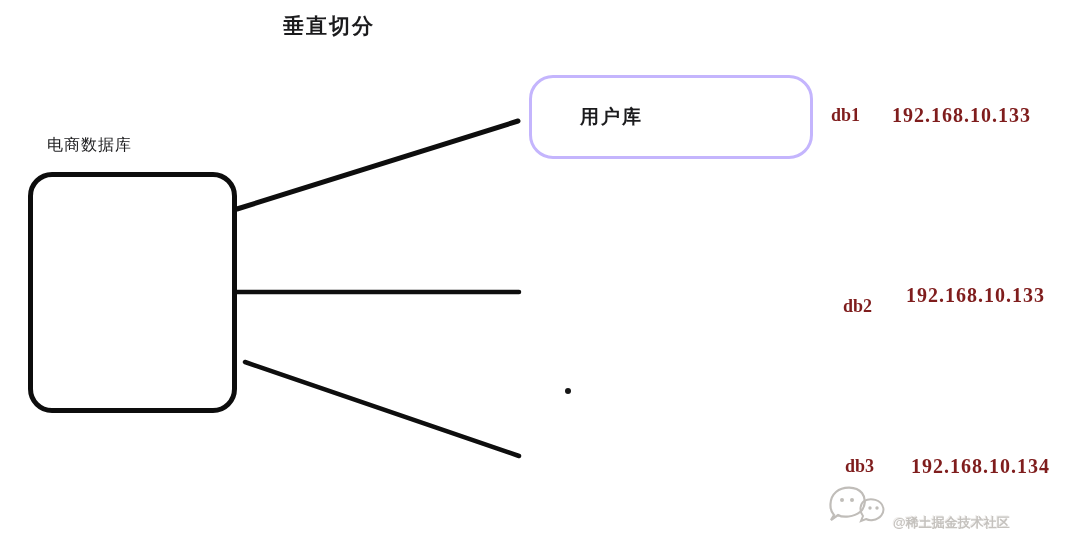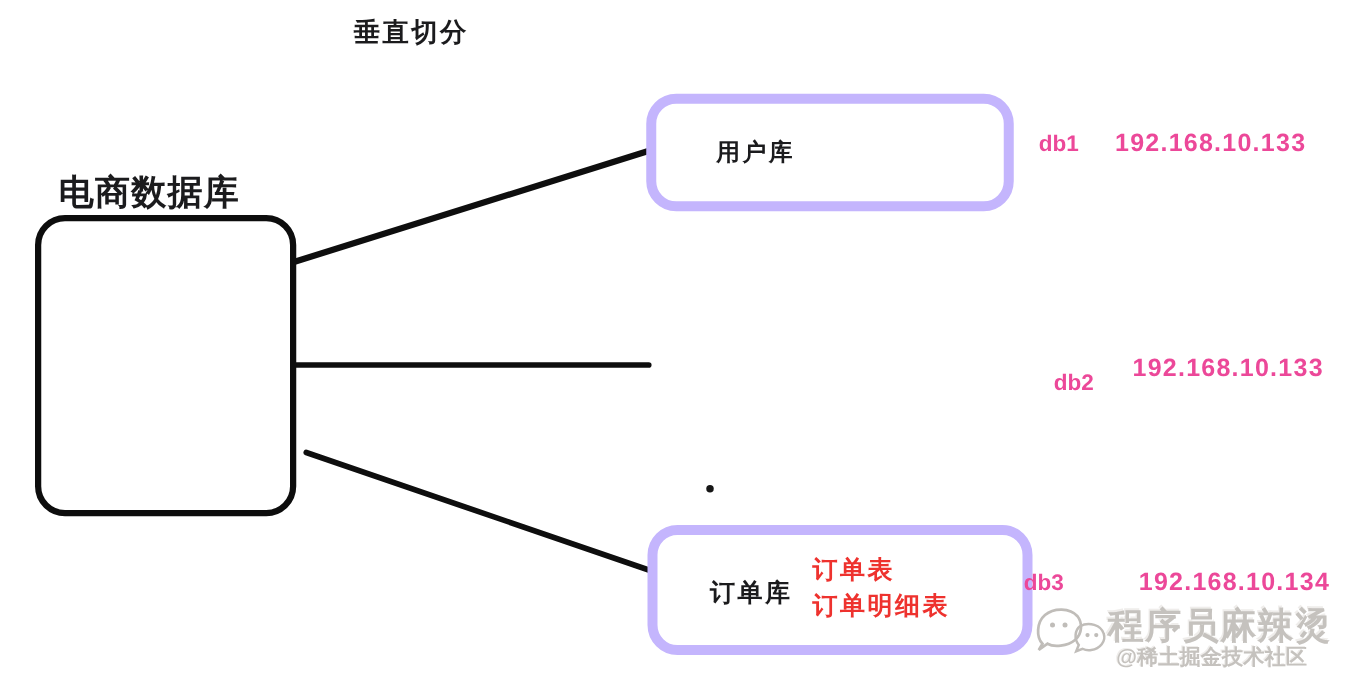--- a/index.html
+++ b/index.html
@@ -14,62 +14,62 @@
   }
   .abs { position: absolute; }
   svg.wires { position: absolute; left: 0; top: 0; width: 1080px; height: 548px; }
 
   .diagram-title {
     left: 283px; top: 12px;
     font-size: 21px; font-weight: bold; letter-spacing: 2px; color: #1b1b1d;
   }
   .source-label {
     left: 47px; top: 135px;
-    font-size: 28px; font-weight: bold; letter-spacing: 1px; color: #1b1b1d;
+    font-size: 16px; font-weight: normal; letter-spacing: 1px; color: #1b1b1d;
   }
   .source-box {
     left: 28px; top: 172px; width: 199px; height: 231px;
     border: 5px solid #0d0d0d; border-radius: 24px; background: #ffffff;
   }
   .shard-box {
-    border: 8px solid #c4b5fd; border-radius: 24px; background: #ffffff;
+    border: 3px solid #c4b5fd; border-radius: 24px; background: #ffffff;
     display: flex; align-items: center;
-    font-weight: bold; color: #1b1b1d;
+    font-weight: bold; color: #1b1b1d; margin-left: 12px;
   }
   .shard-box .shard-label { padding-left: 48px; font-size: 19px; letter-spacing: 2px; }
   #shard-user  { left: 517px; top: 75px;  width: 278px; height: 78px; }
   #shard-goods { left: 517px; top: 243px; width: 283px; height: 87px; }
   #shard-order { left: 518px; top: 420px; width: 292px; height: 88px; }
   #shard-order .shard-label { position: absolute; left: 42px; top: 33px; padding: 0; font-size: 20px; }
   .order-tables {
     position: absolute; left: 124px; top: 14px;
     color: #ee322e; font-size: 20px; font-weight: bold;
     line-height: 29px; letter-spacing: 2px;
   }
   .db-tag, .ip-tag {
-    font-family: Liberation Sans, sans-serif;
-    font-weight: bold; color: #ec4899; white-space: nowrap;
+    font-family: Liberation Serif, serif;
+    font-weight: bold; color: #7f1d1d; white-space: nowrap;
   }
   .db-tag { font-size: 18px; }
   .ip-tag { font-size: 20px; letter-spacing: 1px; }
   #db1 { left: 831px; top: 105px; }
   #ip1 { left: 892px; top: 104px; }
   #db2 { left: 843px; top: 296px; }
   #ip2 { left: 906px; top: 284px; }
-  #db3 { left: 819px; top: 456px; }
+  #db3 { left: 845px; top: 456px; }
   #ip3 { left: 911px; top: 455px; }
 
   .watermark { color: #c5c2be; text-shadow: 1px 1px 0 #ffffff, -1px -1px 0 #efedeb; }
   .wm-brand {
     left: 886px; top: 481px;
     font-size: 29px; font-weight: bold; letter-spacing: 1px; white-space: nowrap;
   }
   .wm-community {
     left: 893px; top: 514px;
-    font-size: 17px; font-weight: bold; white-space: nowrap;
+    font-size: 13px; font-weight: bold; white-space: nowrap;
   }
   .wm-icon { left: 828px; top: 481px; width: 58px; height: 50px; }
 </style>
 </head>
 <body>
 
 <div class="canvas">
 
   <svg class="wires" viewBox="0 0 1080 548">
     <line x1="237" y1="209" x2="518" y2="121" stroke="#0e0e0e" stroke-width="5" stroke-linecap="round"></line>
@@ -85,34 +85,26 @@
 
   <div class="abs shard-box" id="shard-user">
     <span class="shard-label">用户库</span>
   </div>
   <div class="abs db-tag" id="db1">db1</div>
   <div class="abs ip-tag" id="ip1">192.168.10.133</div>
 
   <div class="abs db-tag" id="db2">db2</div>
   <div class="abs ip-tag" id="ip2">192.168.10.133</div>
 
-  <div class="abs shard-box" id="shard-order">
-    <span class="shard-label">订单库</span>
-    <div class="order-tables">
-      <div>订单表</div>
-      <div>订单明细表</div>
-    </div>
-  </div>
   <div class="abs db-tag" id="db3">db3</div>
   <div class="abs ip-tag" id="ip3">192.168.10.134</div>
 
   <svg class="abs wm-icon watermark" viewBox="0 0 58 50">
     <path d="M6 34 C 1 29, 1 17, 8 11 C 15 5, 28 5, 34 12 C 38 17, 38 26, 32 31 C 26 36, 15 37, 10 34 L 3 39 Z" fill="none" stroke="#c0bdb9" stroke-width="2.2"></path>
     <circle cx="14" cy="19" r="2" fill="#c0bdb9"></circle>
     <circle cx="24" cy="19" r="2" fill="#c0bdb9"></circle>
     <path d="M36 20 C 43 16, 53 19, 55 26 C 57 32, 52 38, 45 39 C 42 39.5, 40 39, 38 38 L 33 40 L 35 35 C 31 30, 32 23, 36 20 Z" fill="none" stroke="#c0bdb9" stroke-width="2"></path>
     <circle cx="42" cy="27" r="1.7" fill="#c0bdb9"></circle>
     <circle cx="49" cy="27" r="1.7" fill="#c0bdb9"></circle>
   </svg>
-  <div class="abs watermark wm-brand">程序员麻辣烫</div>
   <div class="abs watermark wm-community">@稀土掘金技术社区</div>
 
 </div>
 
 </body></html>

